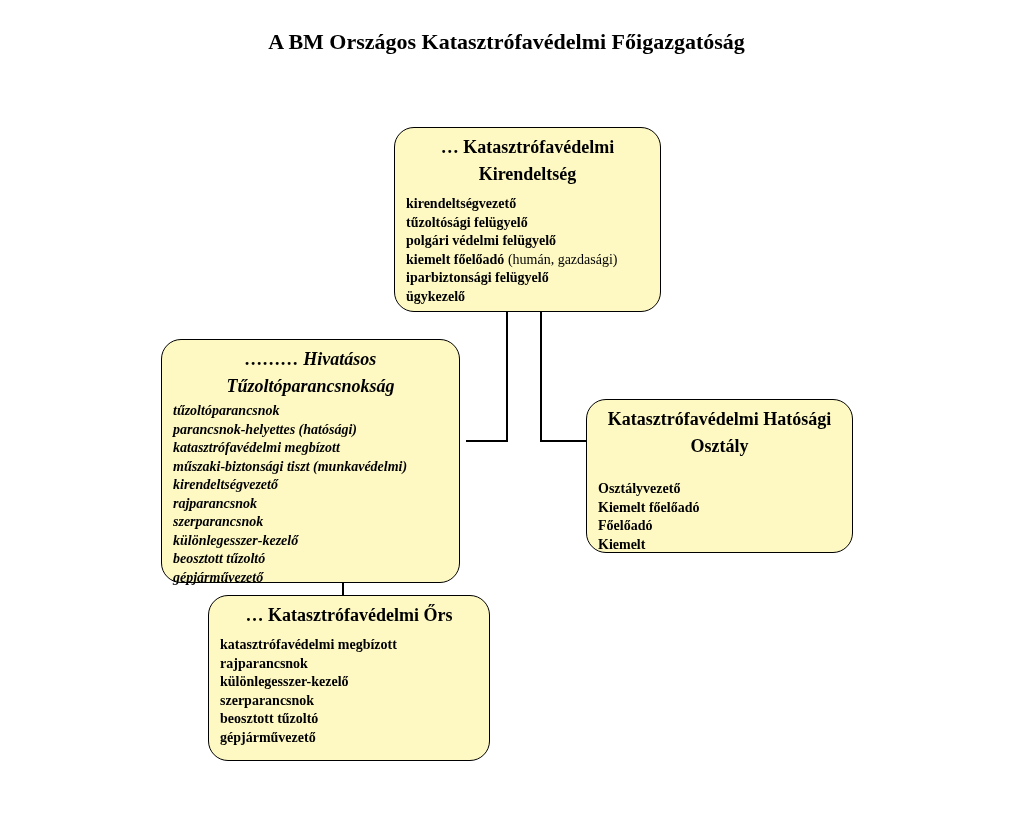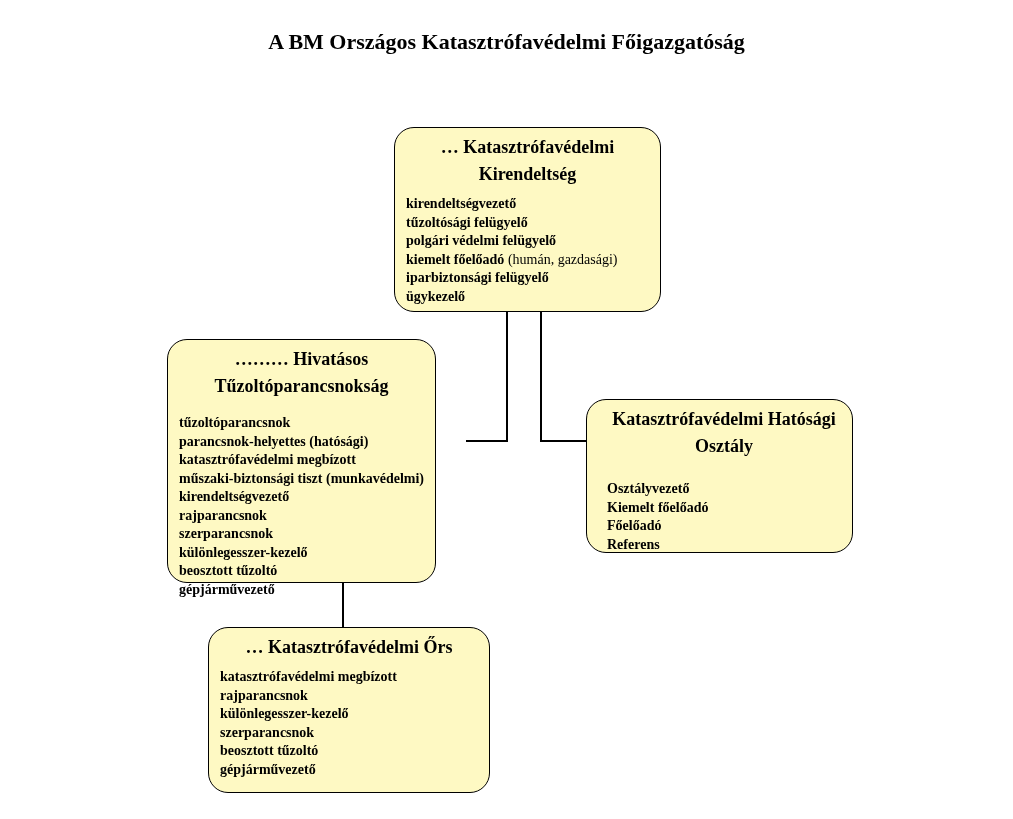--- a/index.html
+++ b/index.html
@@ -52,23 +52,23 @@
   }
   .item-note {
     font-weight: normal;
   }
   .connector {
     position: absolute;
     background: #000000;
   }
   
   #box-kirendeltseg   { left: 394px; top: 127px; width: 267px; height: 185px; }
-  #box-parancsnoksag  { left: 167px; top: 339px; width: 269px; height: 244px; }
-  #box-hatosagi       { left: 586px; top: 399px; width: 267px; height: 154px; padding-left: 9px; }
-  #box-ors            { left: 208px; top: 627px; width: 282px; height: 166px; }
+  #box-parancsnoksag  { left: 161px; top: 339px; width: 299px; height: 244px; font-style: italic; }
+  #box-hatosagi       { left: 586px; top: 399px; width: 267px; height: 154px; }
+  #box-ors            { left: 208px; top: 595px; width: 282px; height: 166px; }
   
   #conn-v-left    { left: 506px; top: 311px; width: 2px;  height: 131px; }
   #conn-v-right   { left: 540px; top: 311px; width: 2px;  height: 131px; }
   #conn-h-left    { left: 466px; top: 440px; width: 42px; height: 2px; }
   #conn-h-right   { left: 540px; top: 440px; width: 47px; height: 2px; }
   #conn-v-bottom  { left: 342px; top: 582px; width: 2px;  height: 46px; }
 </style>
 </head>
 <body>
 
@@ -91,41 +91,41 @@
         <div class="org-item"><span class="item-text">tűzoltósági felügyelő</span></div>
         <div class="org-item"><span class="item-text">polgári védelmi felügyelő</span></div>
         <div class="org-item"><span class="item-text">kiemelt főelőadó</span><span class="item-note"> (humán, gazdasági)</span></div>
         <div class="org-item"><span class="item-text">iparbiztonsági felügyelő</span></div>
         <div class="org-item"><span class="item-text">ügykezelő</span></div>
       </div>
   </div>
 
   <div class="org-box" id="box-parancsnoksag">
     <div class="org-box-title">……… Hivatásos Tűzoltóparancsnokság</div>
-    <div class="org-items" style="margin-top:14px;">
+    <div class="org-items" style="margin-top:2px;">
         <div class="org-item"><span class="item-text">tűzoltóparancsnok</span></div>
         <div class="org-item"><span class="item-text">parancsnok-helyettes (hatósági)</span></div>
         <div class="org-item"><span class="item-text">katasztrófavédelmi megbízott</span></div>
         <div class="org-item"><span class="item-text">műszaki-biztonsági tiszt (munkavédelmi)</span></div>
         <div class="org-item"><span class="item-text">kirendeltségvezető</span></div>
         <div class="org-item"><span class="item-text">rajparancsnok</span></div>
         <div class="org-item"><span class="item-text">szerparancsnok</span></div>
         <div class="org-item"><span class="item-text">különlegesszer-kezelő</span></div>
         <div class="org-item"><span class="item-text">beosztott tűzoltó</span></div>
         <div class="org-item"><span class="item-text">gépjárművezető</span></div>
       </div>
   </div>
 
   <div class="org-box" id="box-hatosagi">
     <div class="org-box-title">Katasztrófavédelmi Hatósági Osztály</div>
     <div class="org-items" style="margin-top:20px;">
         <div class="org-item"><span class="item-text">Osztályvezető</span></div>
         <div class="org-item"><span class="item-text">Kiemelt főelőadó</span></div>
         <div class="org-item"><span class="item-text">Főelőadó</span></div>
-        <div class="org-item"><span class="item-text">Referens</span></div>
+        <div class="org-item"><span class="item-text">Kiemelt</span></div>
       </div>
   </div>
 
   <div class="org-box" id="box-ors">
     <div class="org-box-title">… Katasztrófavédelmi Őrs</div>
     <div class="org-items">
         <div class="org-item"><span class="item-text">katasztrófavédelmi megbízott</span></div>
         <div class="org-item"><span class="item-text">rajparancsnok</span></div>
         <div class="org-item"><span class="item-text">különlegesszer-kezelő</span></div>
         <div class="org-item"><span class="item-text">szerparancsnok</span></div>

